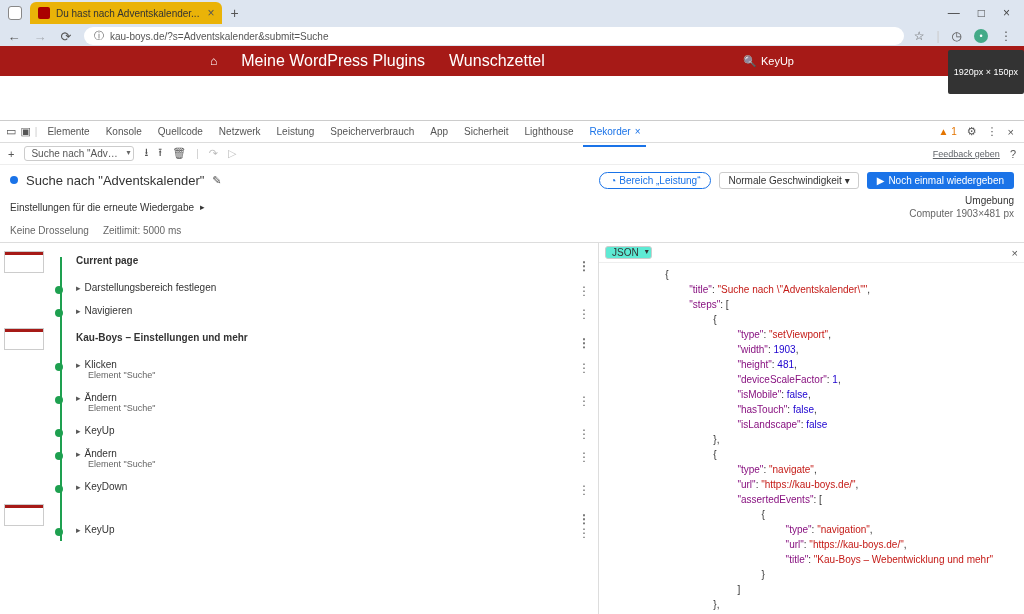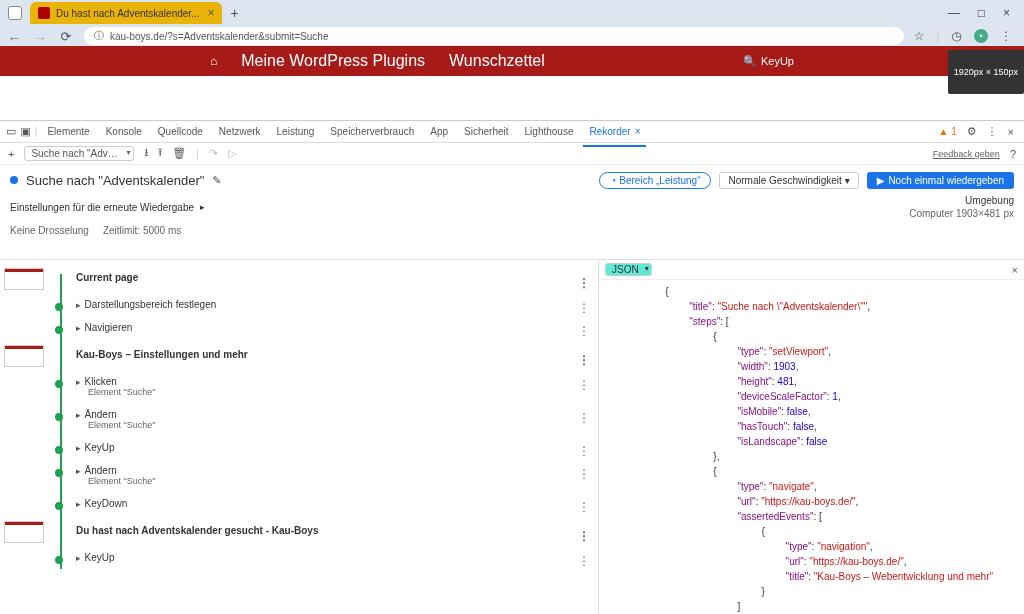--- a/index.html
+++ b/index.html
@@ -58,21 +58,21 @@
 .combo-btn { border: 1px solid #ccc; border-radius: 3px; padding: 2px 8px; font-size: 10px; background:#fff;}
 .play-btn { background: #1a73e8; color: #fff; border-radius: 3px; padding: 3px 10px; font-size: 10px; display: flex; align-items: center; gap: 4px; }
 
 .replay-row { display:flex; align-items:center; padding: 0 10px 6px 10px; font-size: 10px; color:#333;}
 .replay-row .arrow { margin-left: 6px; font-size: 9px; }
 .env-block { margin-left: auto; text-align: right; font-size: 10px; }
 .env-sub { color: #666; margin-top: 2px; }
 .sub-row { padding: 0 10px 6px 10px; font-size: 10px; color: #666; display:flex; gap:14px;}
 
 
-.panes { display: flex; flex: 1; min-height: 0; border-top: 1px solid #ddd; margin-top: 17px; }
+.panes { display: flex; flex: 1; min-height: 0; border-top: 1px solid #ddd; }
 .left-pane { width: 598px; overflow-y: auto; position: relative; }
 .right-pane { flex: 1; border-left: 1px solid #ddd; display: flex; flex-direction: column; min-height:0;}
 
 .json-hdr { display: flex; align-items: center; height: 20px; border-bottom: 1px solid #eee; padding: 0 6px; font-size: 10px; }
 .json-combo { border: 1px solid #ccc; border-radius: 3px; padding: 0 12px 0 6px; font-size: 10px; position:relative; background:#5eead4;}
 .json-combo::after { content:"▾"; position:absolute; right:2px; font-size:8px; }
 .json-close { margin-left: auto; font-size: 11px; color:#555; }
 .json-body { flex: 1; overflow: auto; padding: 4px 0 4px 18px; font-family: Consolas, monospace; font-size: 10px; line-height: 1.5; white-space: pre; }
 .k { color: #881280; }
 .s { color: #c41a16; }
@@ -315,21 +315,20 @@
               <span class="step-title normal">KeyDown</span>
             </div>
             <span class="step-more">⋮</span>
           </div>
 
         <div class="sec-head" style="margin-top:6px">
           <div class="thumb">
               <div class="thumb-bar"></div>
             </div>
           <span class="dot"></span>
-          <span>Du hast nach Adventskalender gesucht - Kau-Boys</span>
           <span class="step-more">⋮</span>
         </div>
         <div class="step">
             <span class="dot"></span>
             <div class="step-head">
               <span class="tri">▸</span>
               <span class="step-title normal">KeyUp</span>
             </div>
             <span class="step-more">⋮</span>
           </div>

